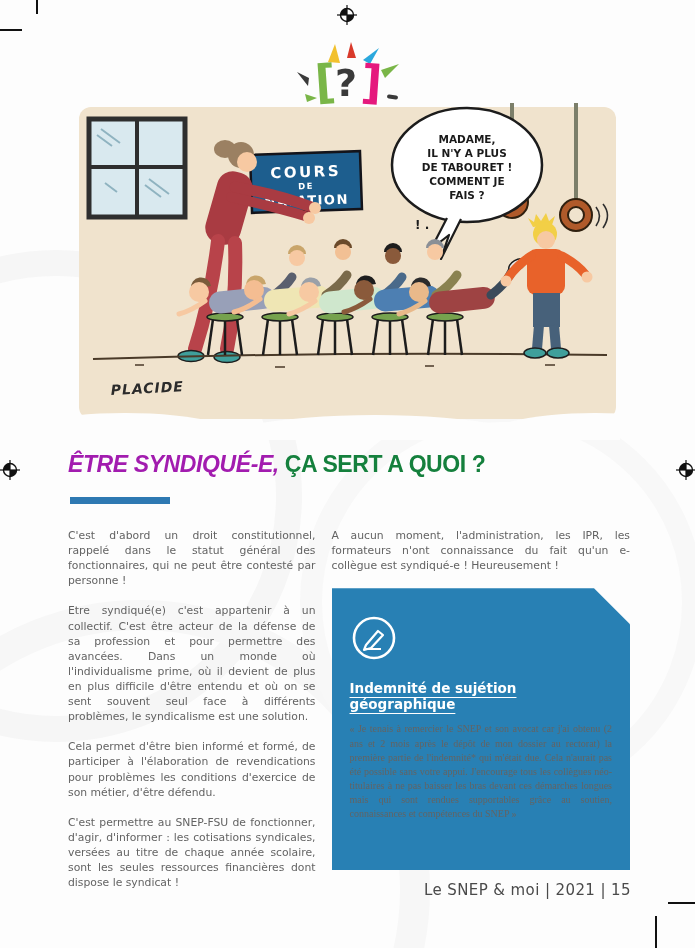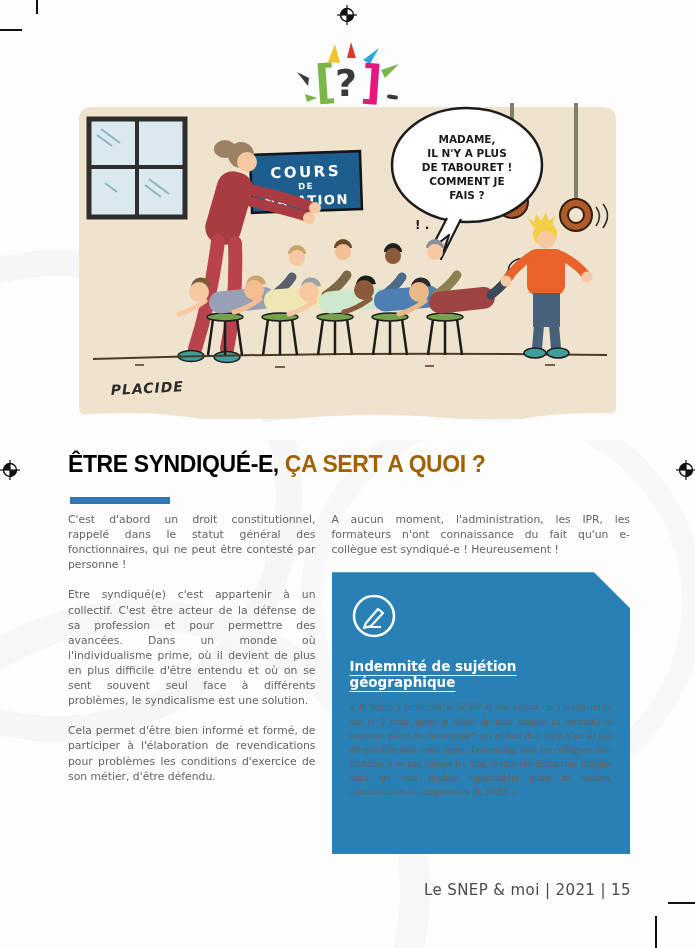--- a/index.html
+++ b/index.html
@@ -15,36 +15,36 @@
   .swirl.s3{left:300px;top:400px;width:360px;height:360px;border:22px solid #f8f8f8;}
   
   .crop{position:absolute;background:#111;}
   .reg{position:absolute;}
   
   .headline{
     position:absolute;left:68px;top:450px;width:580px;
     font-size:23px;font-weight:bold;letter-spacing:-0.4px;line-height:1.25;
     font-family:"Liberation Sans","DejaVu Sans",sans-serif;
   }
-  .headline .blue{color:#000000;}
-  .headline .dark{color:#a16207;}
+  .headline .blue{color:#a21caf;font-style:italic;}
+  .headline .dark{color:#15803d;}
   .headline-bar{position:absolute;left:70px;top:497px;width:100px;height:7px;background:#2e79b2;}
   
-  .columns{position:absolute;left:68px;top:512px;width:562px;display:flex;gap:16px;}
+  .columns{position:absolute;left:68px;top:528px;width:562px;display:flex;gap:16px;}
   .col-left{width:262px;}
   .col-right{width:316px;}
   .body-text p{
     margin:0 0 15px 0;font-size:10.8px;line-height:1.4;color:#636363;
     text-align:justify;
   }
   
   .infobox{
     margin-top:14px;background:#2880b4;color:#fff;
     clip-path:polygon(0 0,calc(100% - 36px) 0,100% 36px,100% 100%,0 100%);
-    padding:20px 18px 16px 18px;box-sizing:border-box;min-height:282px;
+    padding:26px 18px 16px 18px;box-sizing:border-box;min-height:282px;
   }
   .infobox .icon-wrap{width:48px;height:48px;}
   .infobox h3{
     margin:14px 0 10px 0;font-size:13.5px;font-weight:bold;
     text-decoration:underline;text-underline-offset:4px;text-decoration-thickness:1px;
   }
   .infobox .quote{font-size:10px;line-height:1.42;margin:0;font-family:Liberation Serif, serif;}
   .infobox .attribution{font-size:10.2px;line-height:1.42;margin:0;}
   .infobox .footnote{font-size:10.2px;line-height:1.42;margin:14px 0 0 0;}
   
@@ -252,20 +252,21 @@
   <h1 class="headline" style="margin:0;">
     <span class="blue">ÊTRE SYNDIQUÉ-E,</span><span class="dark"> ÇA SERT A QUOI ?</span>
   </h1>
   <div class="headline-bar"></div>
 
   <div class="columns">
     <div class="col-left body-text">
       <p>C'est d'abord un droit constitutionnel, rappelé dans le statut général des fonctionnaires, qui ne peut être contesté par personne !</p>
       <p>Etre syndiqué(e) c'est appartenir à un collectif. C'est être acteur de la défense de sa profession et pour permettre des avancées. Dans un monde où l'individualisme prime, où il devient de plus en plus difficile d'être entendu et où on se sent souvent seul face à différents problèmes, le syndicalisme est une solution.</p>
       <p>Cela permet d'être bien informé et formé, de participer à l'élaboration de revendications pour problèmes les conditions d'exercice de son métier, d'être défendu.</p>
+      <p>C'est permettre au SNEP-FSU de fonctionner, d'agir, d'informer : les cotisations syndicales, versées au titre de chaque année scolaire, sont les seules ressources financières dont dispose le syndicat !</p>
     </div>
     <div class="col-right body-text">
       <p>A aucun moment, l'administration, les IPR, les formateurs n'ont connaissance du fait qu'un e-collègue est syndiqué-e ! Heureusement !</p>
 
       <div class="infobox">
         <svg class="icon-wrap" viewBox="0 0 48 48">
           <circle cx="24" cy="24" r="20" fill="none" stroke="#fff" stroke-width="2.6"></circle>
           <path d="M16,31 L28,17 l5,4 L21,34 l-7,2 z" fill="none" stroke="#fff" stroke-width="2.2" stroke-linejoin="round"></path>
           <line x1="16" y1="35" x2="31" y2="35" stroke="#fff" stroke-width="2.2"></line>
         </svg>

